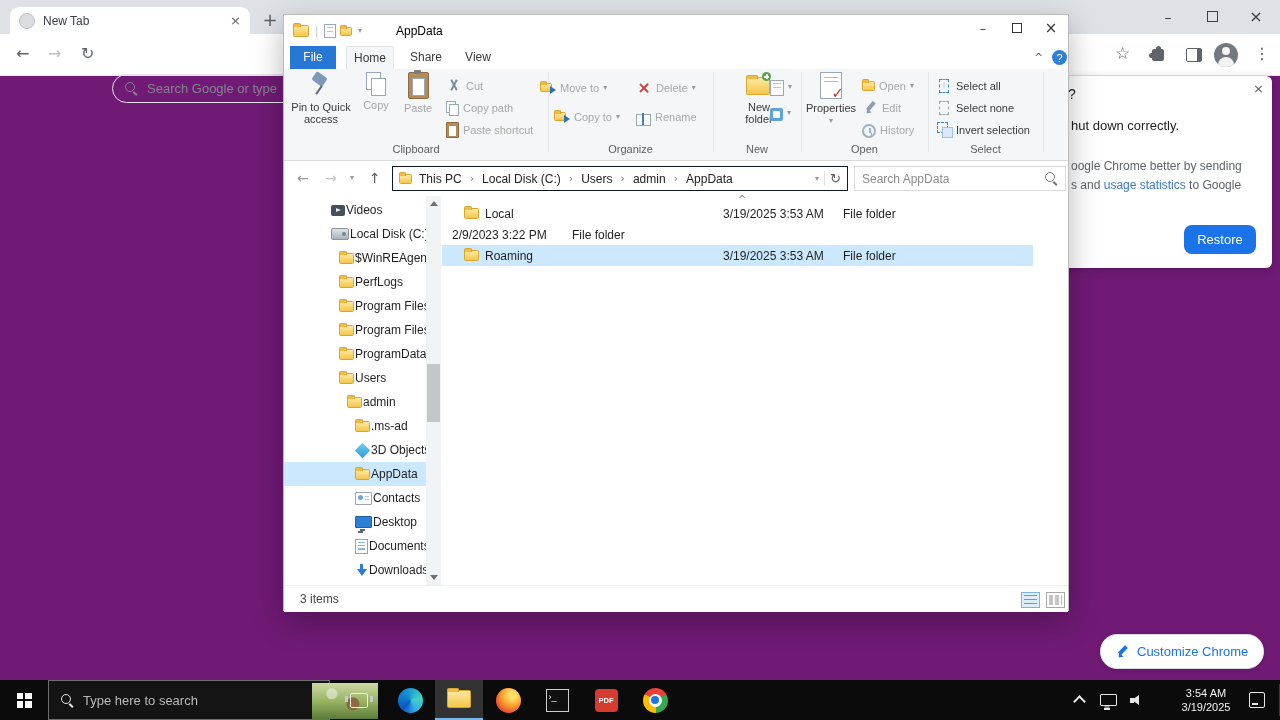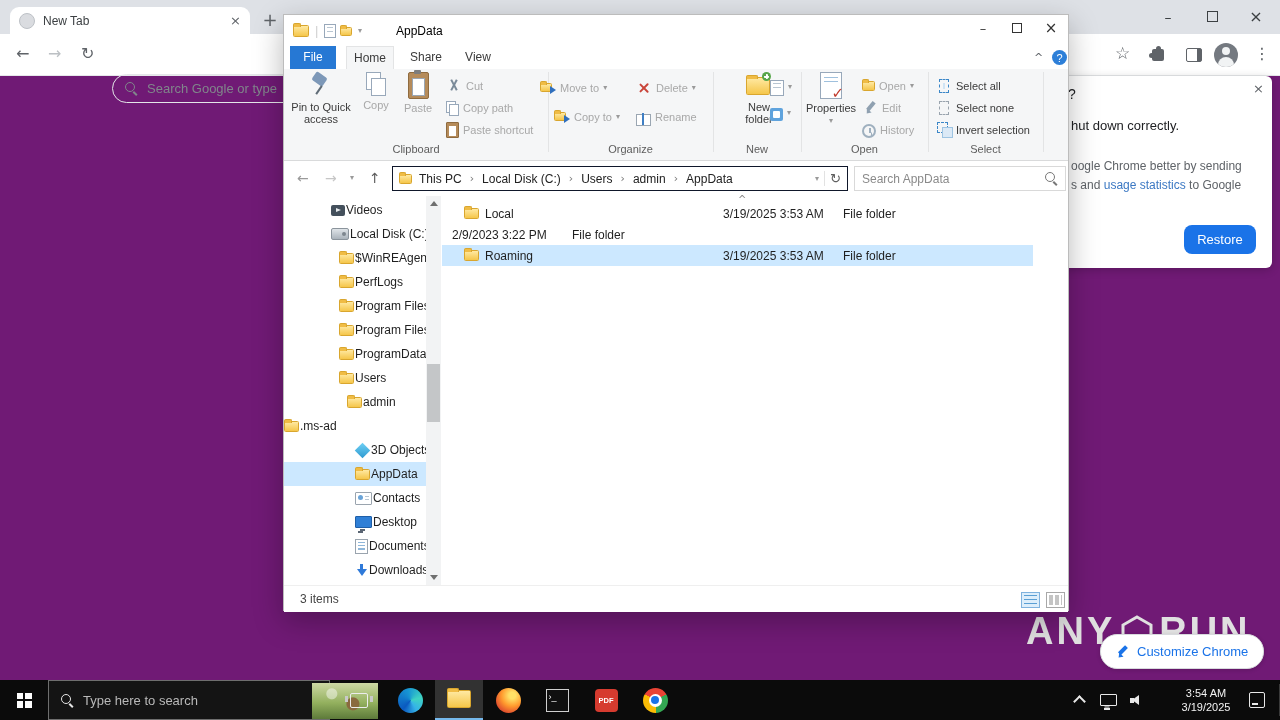--- a/index.html
+++ b/index.html
@@ -251,27 +251,20 @@
 
   <div id="notif">
     <span class="frag glyph" style="left:313px;top:6px;color:#5f6368;font-size:13px">×</span>
     <span class="frag" style="left:128px;top:10px;font-size:14px;color:#202124">?</span>
     <span class="frag" style="left:131px;top:42px;font-size:13px;color:#202124">hut down correctly.</span>
     <span class="frag" style="left:131px;top:83px;font-size:12px;color:#5f6368">oogle Chrome better by sending</span>
     <span class="frag" style="left:131px;top:102px;font-size:12px;color:#5f6368"><span>s and</span> <span style="color:#3b78c3;">usage statistics</span> <span>to Google</span></span>
     <div id="restore">Restore</div>
   </div>
 
-  <div id="wm">
-    <span class="wtxt">ANY</span>
-    <svg width="32" height="34" viewBox="0 0 32 34">
-        <polygon points="16,2 30,10 30,25 16,33 2,25 2,10" fill="none" stroke="#e0e0e0" stroke-width="3"></polygon>
-      </svg>
-    <span class="wtxt">RUN</span>
-  </div>
   <div id="chip">
     <span class="pencil"></span>
     <span class="ctxt">Customize Chrome</span>
   </div>
 
   <div id="explorer">
 
     <div class="x" id="xtitle">
       <span class="fold f16" style="position:absolute;left:9px;top:10px"></span>
       <span class="xsep" style="position:absolute;left:31px;top:8px">|</span>
@@ -463,21 +456,21 @@
           <span class="tl">ProgramData</span>
         </div>
       <div class="trow" style="padding-left:55px">
           <span class="fold f15"></span>
           <span class="tl">Users</span>
         </div>
       <div class="trow" style="padding-left:63px">
           <span class="fold f15"></span>
           <span class="tl">admin</span>
         </div>
-      <div class="trow" style="">
+      <div class="trow" style="padding-left:71px">
           <span class="fold f15"></span>
           <span class="tl">.ms-ad</span>
         </div>
       <div class="trow" style="padding-left:71px">
           <span class="ti t-3d"></span>
           <span class="tl">3D Objects</span>
         </div>
       <div class="trow sel" style="padding-left:71px">
           <span class="fold f15"></span>
           <span class="tl">AppData</span>

